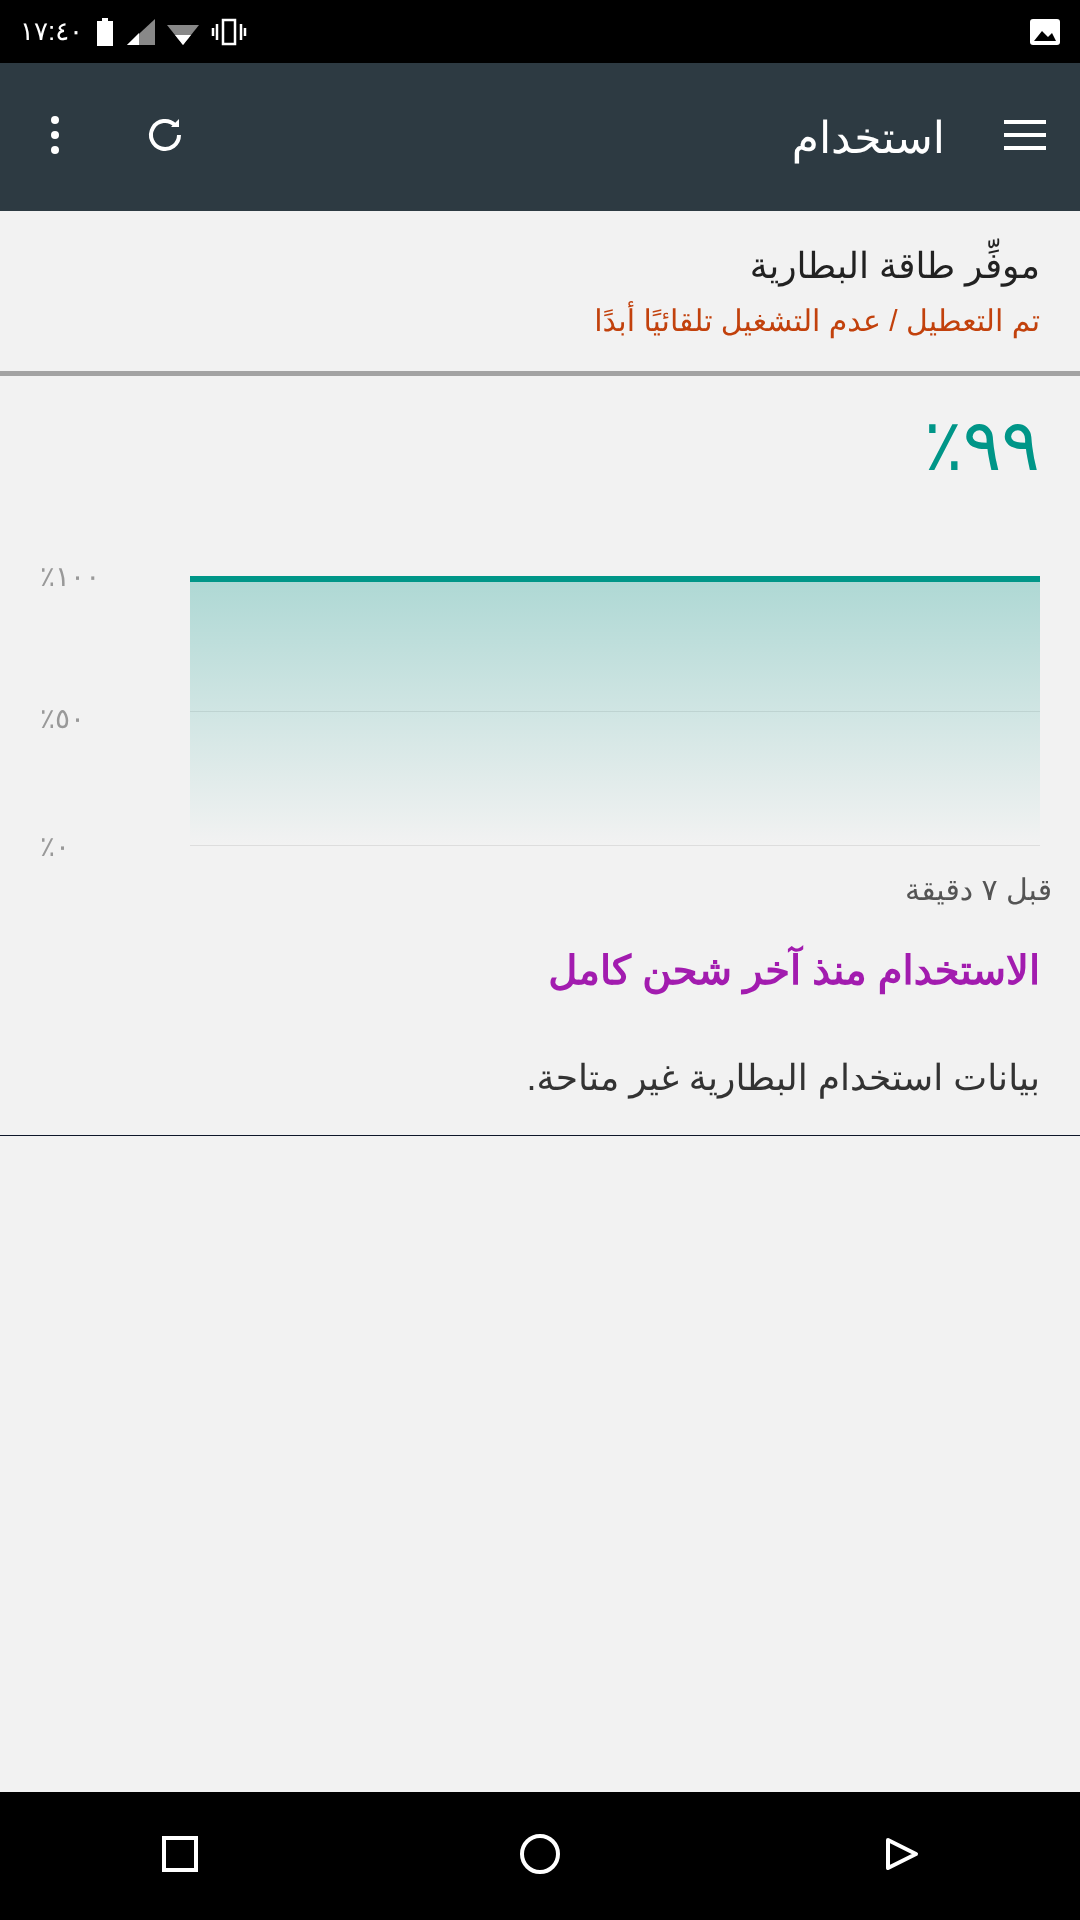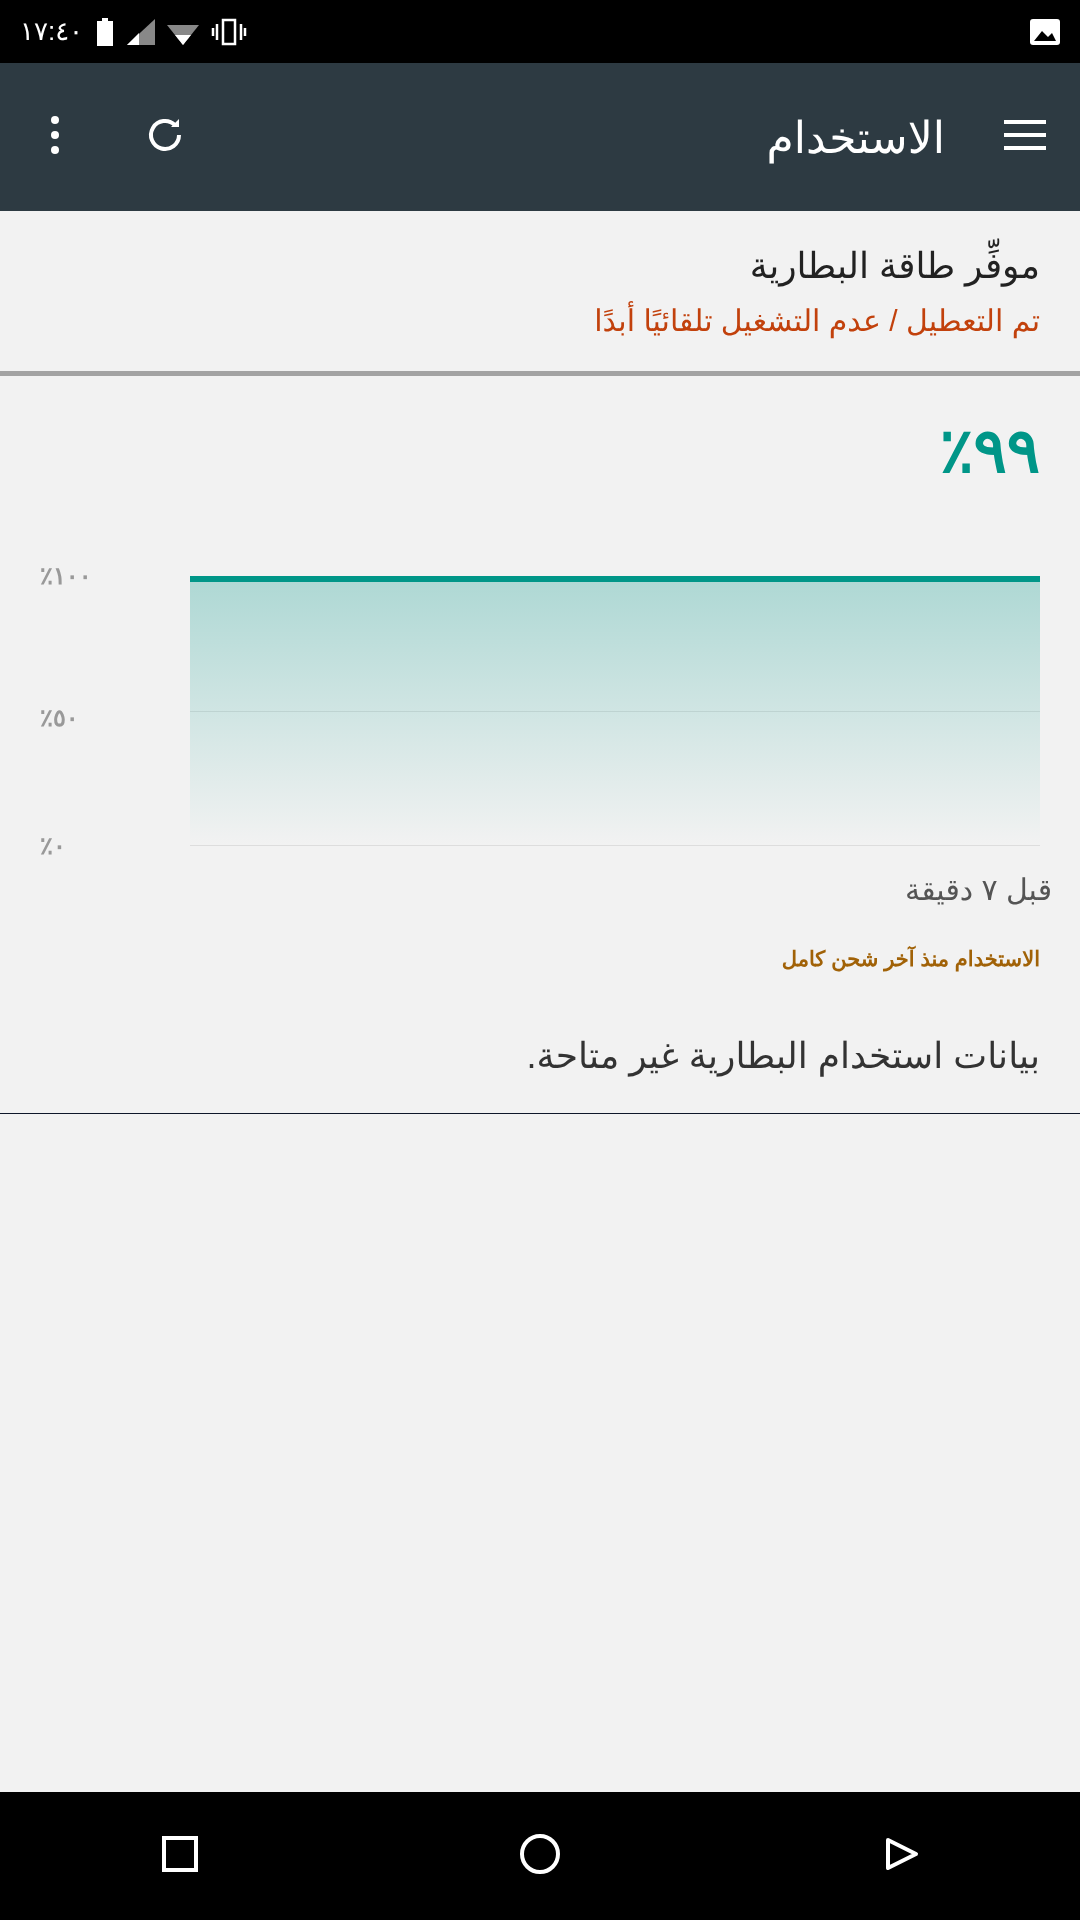--- a/index.html
+++ b/index.html
@@ -19,40 +19,40 @@
   .appbar-title { font-size:44px; font-weight:500; }
   .icon-btn { display:flex; align-items:center; justify-content:center; width:60px; height:60px; cursor:pointer; }
 
   
   .content { flex:1; background:#f2f2f2; overflow:hidden; }
   .row { padding:28px 40px 26px 40px; border-bottom:5px solid #a3a3a3; }
   .row-title { font-size:36px; color:#222; line-height:1.5; }
   .row-sub   { font-size:30px; color:#c2410c; line-height:1.6; margin-top:4px; }
 
   .pct-row { padding:26px 40px 0 40px; }
-  .pct-val { font-size:62px; font-weight:700; color:#009688; line-height:1.2;margin-top:12px; }
+  .pct-val { font-size:72px; font-weight:400; color:#009688; line-height:1.2; }
   .pct-sub { font-size:28px; color:#888; height:28px; }
 
   .chart-wrap { position:relative; padding:60px 40px 8px 40px; }
   .chart-area { position:relative; height:270px; }
   .chart-plot { position:absolute; top:0; right:0; width:850px; height:270px; }
   .gridline { position:absolute; left:0; right:0; height:1px; background:#ddd; }
   .gridline.g100 { top:0; }
   .gridline.g50  { top:135px; }
   .gridline.g0   { top:269px; }
   .battery-line { position:absolute; top:0; left:0; width:100%; height:6px; background:#009688; }
   .battery-fill { position:absolute; top:6px; left:0; width:100%; height:264px;
                   background:linear-gradient(to bottom, rgba(0,150,136,0.28), rgba(0,150,136,0)); }
-  .y-label { position:absolute; left:0; font-size:24px; color:#999; transform:translateY(-50%); direction:ltr;font-weight:bold; }
+  .y-label { position:absolute; left:0; font-size:28px; color:#999; transform:translateY(-50%); direction:ltr; }
   .y-label.l100 { top:0; }
   .y-label.l50  { top:142px; }
   .y-label.l0   { top:270px; }
   .x-label { padding:18px 28px 0 40px; font-size:30px; color:#555; }
 
-  .section-heading { padding:40px 40px 10px 40px; font-size:21px; font-weight:600; color:#a16207; }
+  .section-heading { padding:40px 40px 10px 40px; font-size:40px; font-weight:600; color:#a21caf; }
   .no-data { padding:54px 40px 36px 40px; font-size:36px; color:#333; border-bottom:1px solid #0f172a; }
 
   
   .navbar { height:128px; background:#000; display:flex; align-items:center; justify-content:space-around; direction:ltr; }
   .nav-btn { width:80px; height:80px; display:flex; align-items:center; justify-content:center; cursor:pointer; }
 </style>
 </head>
 <body>
 
 <div class="screen">
@@ -102,21 +102,21 @@
     <div class="appbar-right">
       <div class="icon-btn">
         <span>
           <svg width="42" height="30" viewBox="0 0 42 30">
               <rect y="0" width="42" height="4" fill="#fff"></rect>
               <rect y="13" width="42" height="4" fill="#fff"></rect>
               <rect y="26" width="42" height="4" fill="#fff"></rect>
             </svg>
         </span>
       </div>
-      <div class="appbar-title">الاستخدام</div>
+      <div class="appbar-title">استخدام</div>
     </div>
     <div class="appbar-left">
       <div class="icon-btn">
         <span>
           <svg width="44" height="44" viewBox="0 0 44 44" fill="none" stroke="#fff" stroke-width="4">
             <path d="M36 22a14 14 0 1 1-4-9.8"></path>
               <polyline points="36,6 36,14 28,14" fill="#fff" stroke="none"></polyline>
           </svg>
         </span>
       </div>

